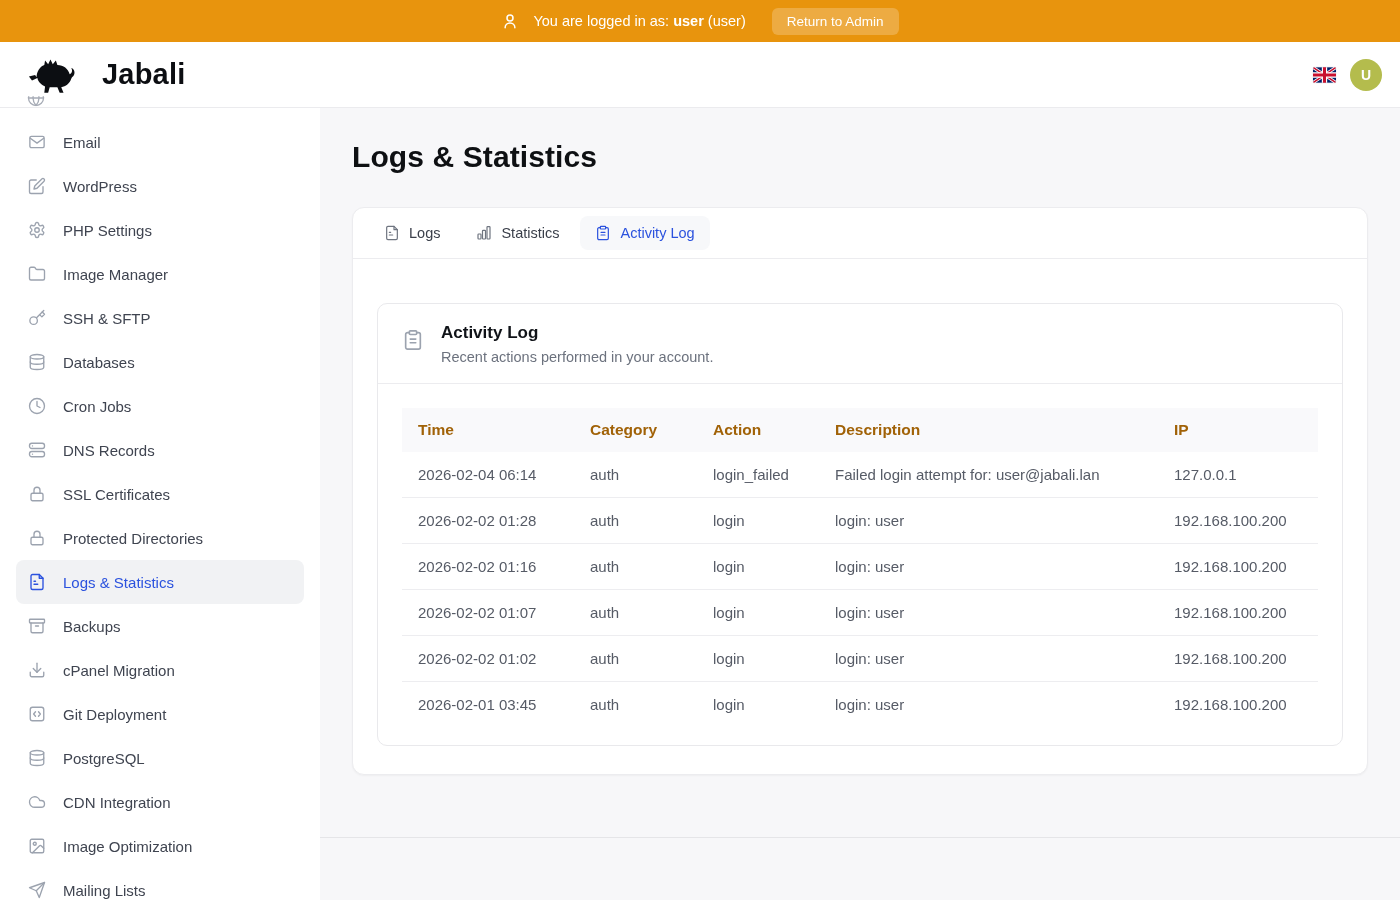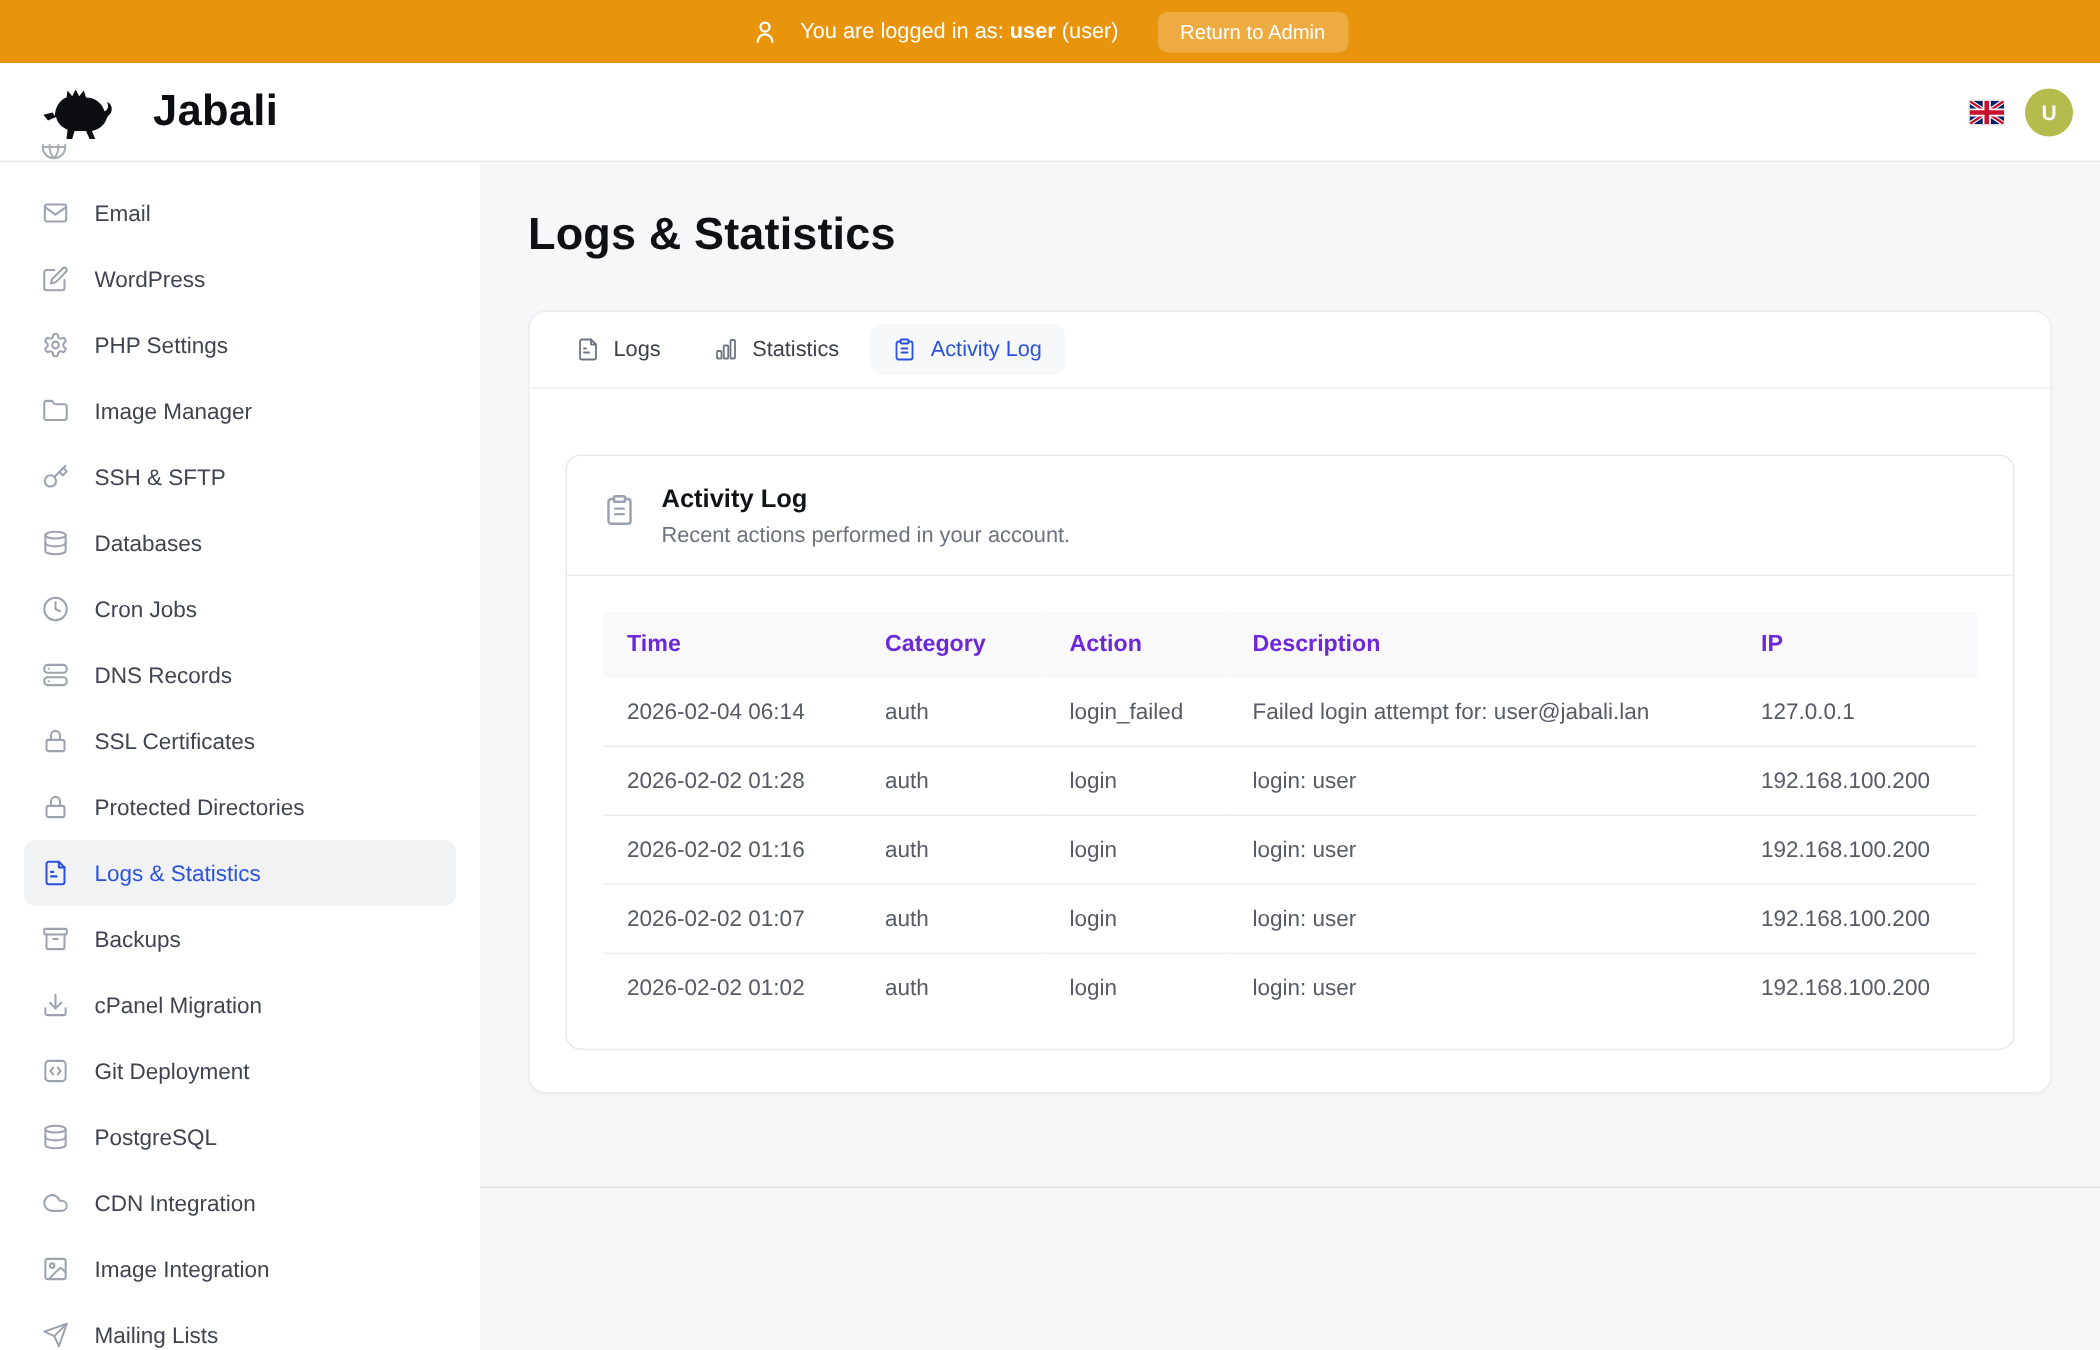--- a/index.html
+++ b/index.html
@@ -103,21 +103,21 @@
   }
   .inner-icon { width: 22px; height: 22px; color: #9CA3AF; display: inline-flex; margin-top: 6px; }
   .inner-icon svg { width: 22px; height: 22px; }
   .inner-title { font-size: 17px; font-weight: 700; color: #101318; }
   .inner-sub { font-size: 14.5px; color: #6C727E; margin-top: 6px; }
 
   .table-wrap { padding: 24px 24px 18px 24px; }
   table { width: 100%; border-collapse: collapse; table-layout: fixed; }
   thead th {
     background: #F9F9FB; text-align: left;
-    font-size: 15.5px; font-weight: 700; color: #6d28d9;
+    font-size: 15.5px; font-weight: 700; color: #a16207;
     padding: 13px 16px;
   }
   tbody td {
     font-size: 15px; color: #565B66;
     padding: 14px 16px;
     overflow: hidden; white-space: nowrap; text-overflow: ellipsis;
   }
   tbody tr:not(:first-child) td { border-top: 1px solid #EDEDF0; }
 
   .footer-divider { margin: 62px -32px 0 -32px; border-top: 1px solid #E5E5E8; height: 16px; }
@@ -322,21 +322,21 @@
           <span class="nav-label">CDN Integration</span>
         </div>
         <div class="nav-item">
           <span class="nav-icon">
             <svg viewBox="0 0 24 24" fill="none" stroke="currentColor" stroke-width="1.8" stroke-linecap="round" stroke-linejoin="round">
               <rect x="3" y="3" width="18" height="18" rx="2"></rect>
               <circle cx="9" cy="9" r="2"></circle>
               <path d="m21 15-3.1-3.1a2 2 0 0 0-2.8 0L6 21"></path>
             </svg>
           </span>
-          <span class="nav-label">Image Integration</span>
+          <span class="nav-label">Image Optimization</span>
         </div>
         <div class="nav-item">
           <span class="nav-icon">
             <svg viewBox="0 0 24 24" fill="none" stroke="currentColor" stroke-width="1.8" stroke-linecap="round" stroke-linejoin="round">
               <path d="m22 2-7 20-4-9-9-4Z"></path>
               <path d="M22 2 11 13"></path>
             </svg>
           </span>
           <span class="nav-label">Mailing Lists</span>
         </div>
@@ -445,20 +445,27 @@
                     <td>login: user</td>
                     <td>192.168.100.200</td>
                   </tr>
                   <tr>
                     <td>2026-02-02 01:02</td>
                     <td>auth</td>
                     <td>login</td>
                     <td>login: user</td>
                     <td>192.168.100.200</td>
                   </tr>
+                  <tr>
+                    <td>2026-02-01 03:45</td>
+                    <td>auth</td>
+                    <td>login</td>
+                    <td>login: user</td>
+                    <td>192.168.100.200</td>
+                  </tr>
                 </tbody>
             </table>
           </div>
         </div>
       </div>
     </section>
 
     <div class="footer-divider"></div>
   </main>
 </div>

